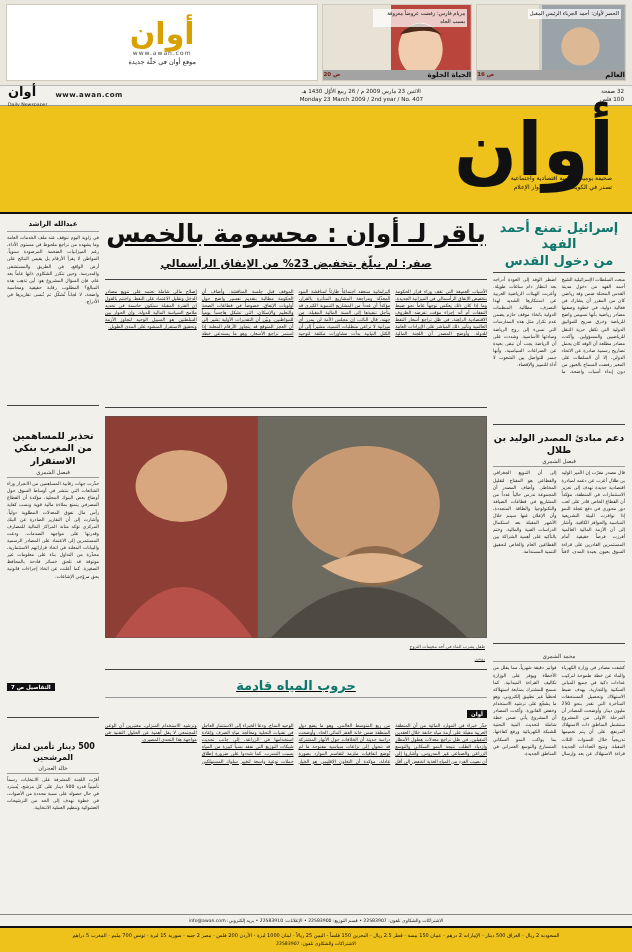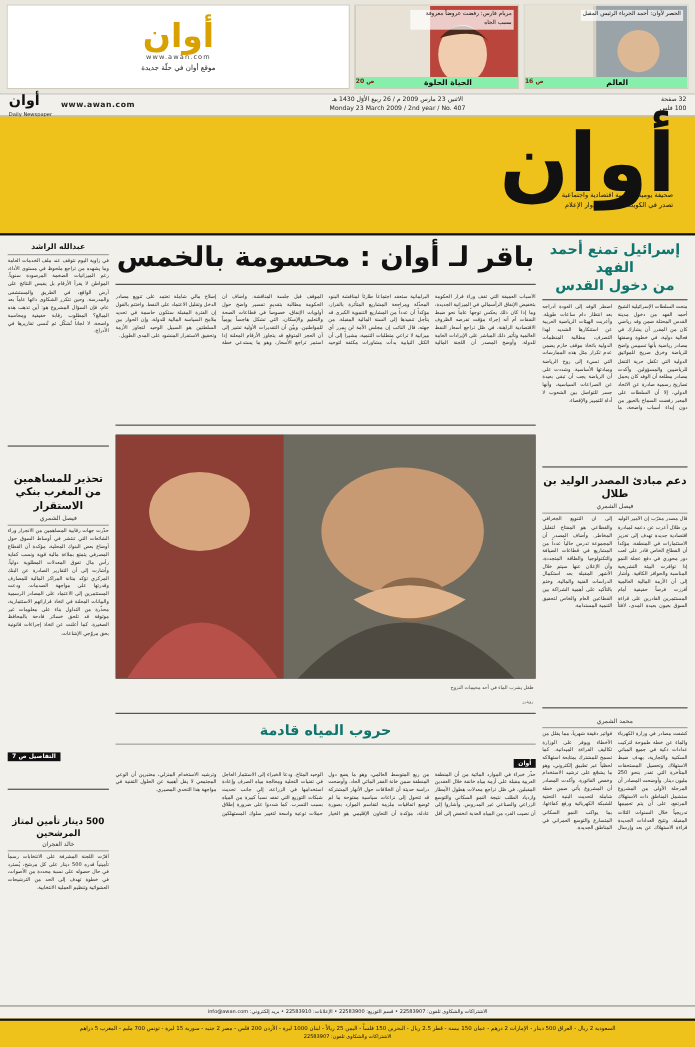--- a/index.html
+++ b/index.html
@@ -41,25 +41,24 @@
     line-height: 1.5;
     color: #111;
     text-align: right;
     background: rgba(255,255,255,0.72);
     padding: 1px 2px;
     max-width: 64%;
   }
   .promo-tag {
     position: absolute;
     bottom: 0; right: 0; left: 0;
-    background: #86efac;
+    background: #a3a3a3;
     color: #111;
     font-size: 7px;
     font-weight: bold;
-    text-align: center;
     padding: 1px 0;
   }
   .promo-tag .pg { float: left; font-size: 5.5px; color:#7a1d12; padding-right:3px;}
   .promo-ad {
     flex: 2.1 1 0;
     background: #fff;
     border: 1px solid #cfcabb;
     display: flex;
     flex-direction: column;
     align-items: center;
@@ -118,21 +117,21 @@
 
   
   .content {
     display: flex;
     padding: 6px 7px 0 7px;
     gap: 6px;
     height: 716px;
   }
   .col { display: flex; flex-direction: column; }
   .col-right { width: 132px; gap: 5px; }
-  .col-mid   { flex: 1; gap: 5px; }
+  .col-mid   { flex: 1; gap: 5px; text-decoration: underline; }
   .col-left  { width: 92px; gap: 22px; }
 
   .rule { border-top: 1px solid #444; }
   .rule-thin { border-top: 1px solid #999; }
 
   h2.head-main {
     font-size: 25px; font-weight: bold; color: #111; text-align: center;
     line-height: 1.15; letter-spacing: -0.5px;
   }
   h3.head-sub {
@@ -301,20 +300,21 @@
       <div>
         <div class="byline">محمد الشمري</div>
         <div class="rule-thin" style="margin:2px 0;"></div>
         <div class="body-text cols2" style="height:128px">كشفت مصادر في وزارة الكهرباء والماء عن خطة طموحة لتركيب عدادات ذكية في جميع المباني السكنية والتجارية، بهدف ضبط الاستهلاك وتحصيل المستحقات المتأخرة التي تقدر بنحو 250 مليون دينار. وأوضحت المصادر أن المرحلة الأولى من المشروع ستشمل المناطق ذات الاستهلاك المرتفع، على أن يتم تعميمها تدريجياً خلال السنوات الثلاث المقبلة. وتتيح العدادات الجديدة قراءة الاستهلاك عن بعد وإرسال فواتير دقيقة شهرياً، مما يقلل من الأخطاء ويوفر على الوزارة تكاليف القراءة الميدانية. كما تسمح للمشترك بمتابعة استهلاكه لحظياً عبر تطبيق إلكتروني، وهو ما يشجّع على ترشيد الاستخدام وخفض الفاتورة. وأكدت المصادر أن المشروع يأتي ضمن خطة شاملة لتحديث البنية التحتية للشبكة الكهربائية ورفع كفاءتها، بما يواكب النمو السكاني المتسارع والتوسع العمراني في المناطق الجديدة.</div>
       </div>
     </div>
 
     <div class="col col-mid">
 
       <h2 class="head-main">باقر لـ أوان : محسومة بالخمس</h2>
+      <h3 class="head-sub">صفر: لم نبلّغ بتخفيض 23% من الإنفاق الرأسمالي</h3>
       <div class="rule" style="margin:4px 0 3px;"></div>
       <div class="body-text cols4" style="height:112px">الأسباب العميقة التي تقف وراء قرار الحكومة بتخفيض الإنفاق الرأسمالي في الميزانية الجديدة، وما إذا كان ذلك يعكس توجهاً عاماً نحو ضبط النفقات أم أنه إجراء مؤقت تفرضه الظروف الاقتصادية الراهنة، في ظل تراجع أسعار النفط العالمية وتأثير ذلك المباشر على الإيرادات العامة للدولة. وأوضح المصدر أن اللجنة المالية البرلمانية ستعقد اجتماعاً طارئاً لمناقشة البنود المعدّلة ومراجعة المشاريع المتأثرة بالقرار، مؤكداً أن عدداً من المشاريع التنموية الكبرى قد يتأجل تنفيذها إلى السنة المالية المقبلة. من جهته، قال النائب إن مجلس الأمة لن يمرر أي ميزانية لا تراعي متطلبات التنمية، مشيراً إلى أن الكتل النيابية بدأت مشاورات مكثفة لتوحيد الموقف قبل جلسة المناقشة. وأضاف أن الحكومة مطالبة بتقديم تفسير واضح حول أولويات الإنفاق، خصوصاً في قطاعات الصحة والتعليم والإسكان، التي تشكل هاجساً يومياً للمواطنين. وبيّن أن التقديرات الأولية تشير إلى أن العجز المتوقع قد يتجاوز الأرقام المعلنة إذا استمر تراجع الأسعار، وهو ما يستدعي خطة إصلاح مالي شاملة تعتمد على تنويع مصادر الدخل وتقليل الاعتماد على النفط. واختتم بالقول إن الفترة المقبلة ستكون حاسمة في تحديد ملامح السياسة المالية للدولة، وإن الحوار بين السلطتين هو السبيل الوحيد لتجاوز الأزمة وتحقيق الاستقرار المنشود على المدى الطويل.</div>
 
       <div class="rule" style="margin:2px 0 3px;"></div>
 
       <div class="photo" style="height:222px">
         <svg viewBox="0 0 300 222" preserveAspectRatio="none" width="100%" height="100%">
           <rect width="300" height="222" fill="#6d6a5f"></rect>
           <rect x="0" y="0" width="120" height="222" fill="#8d3f35"></rect>
           <circle cx="60" cy="70" r="36" fill="#d9a77f"></circle>

